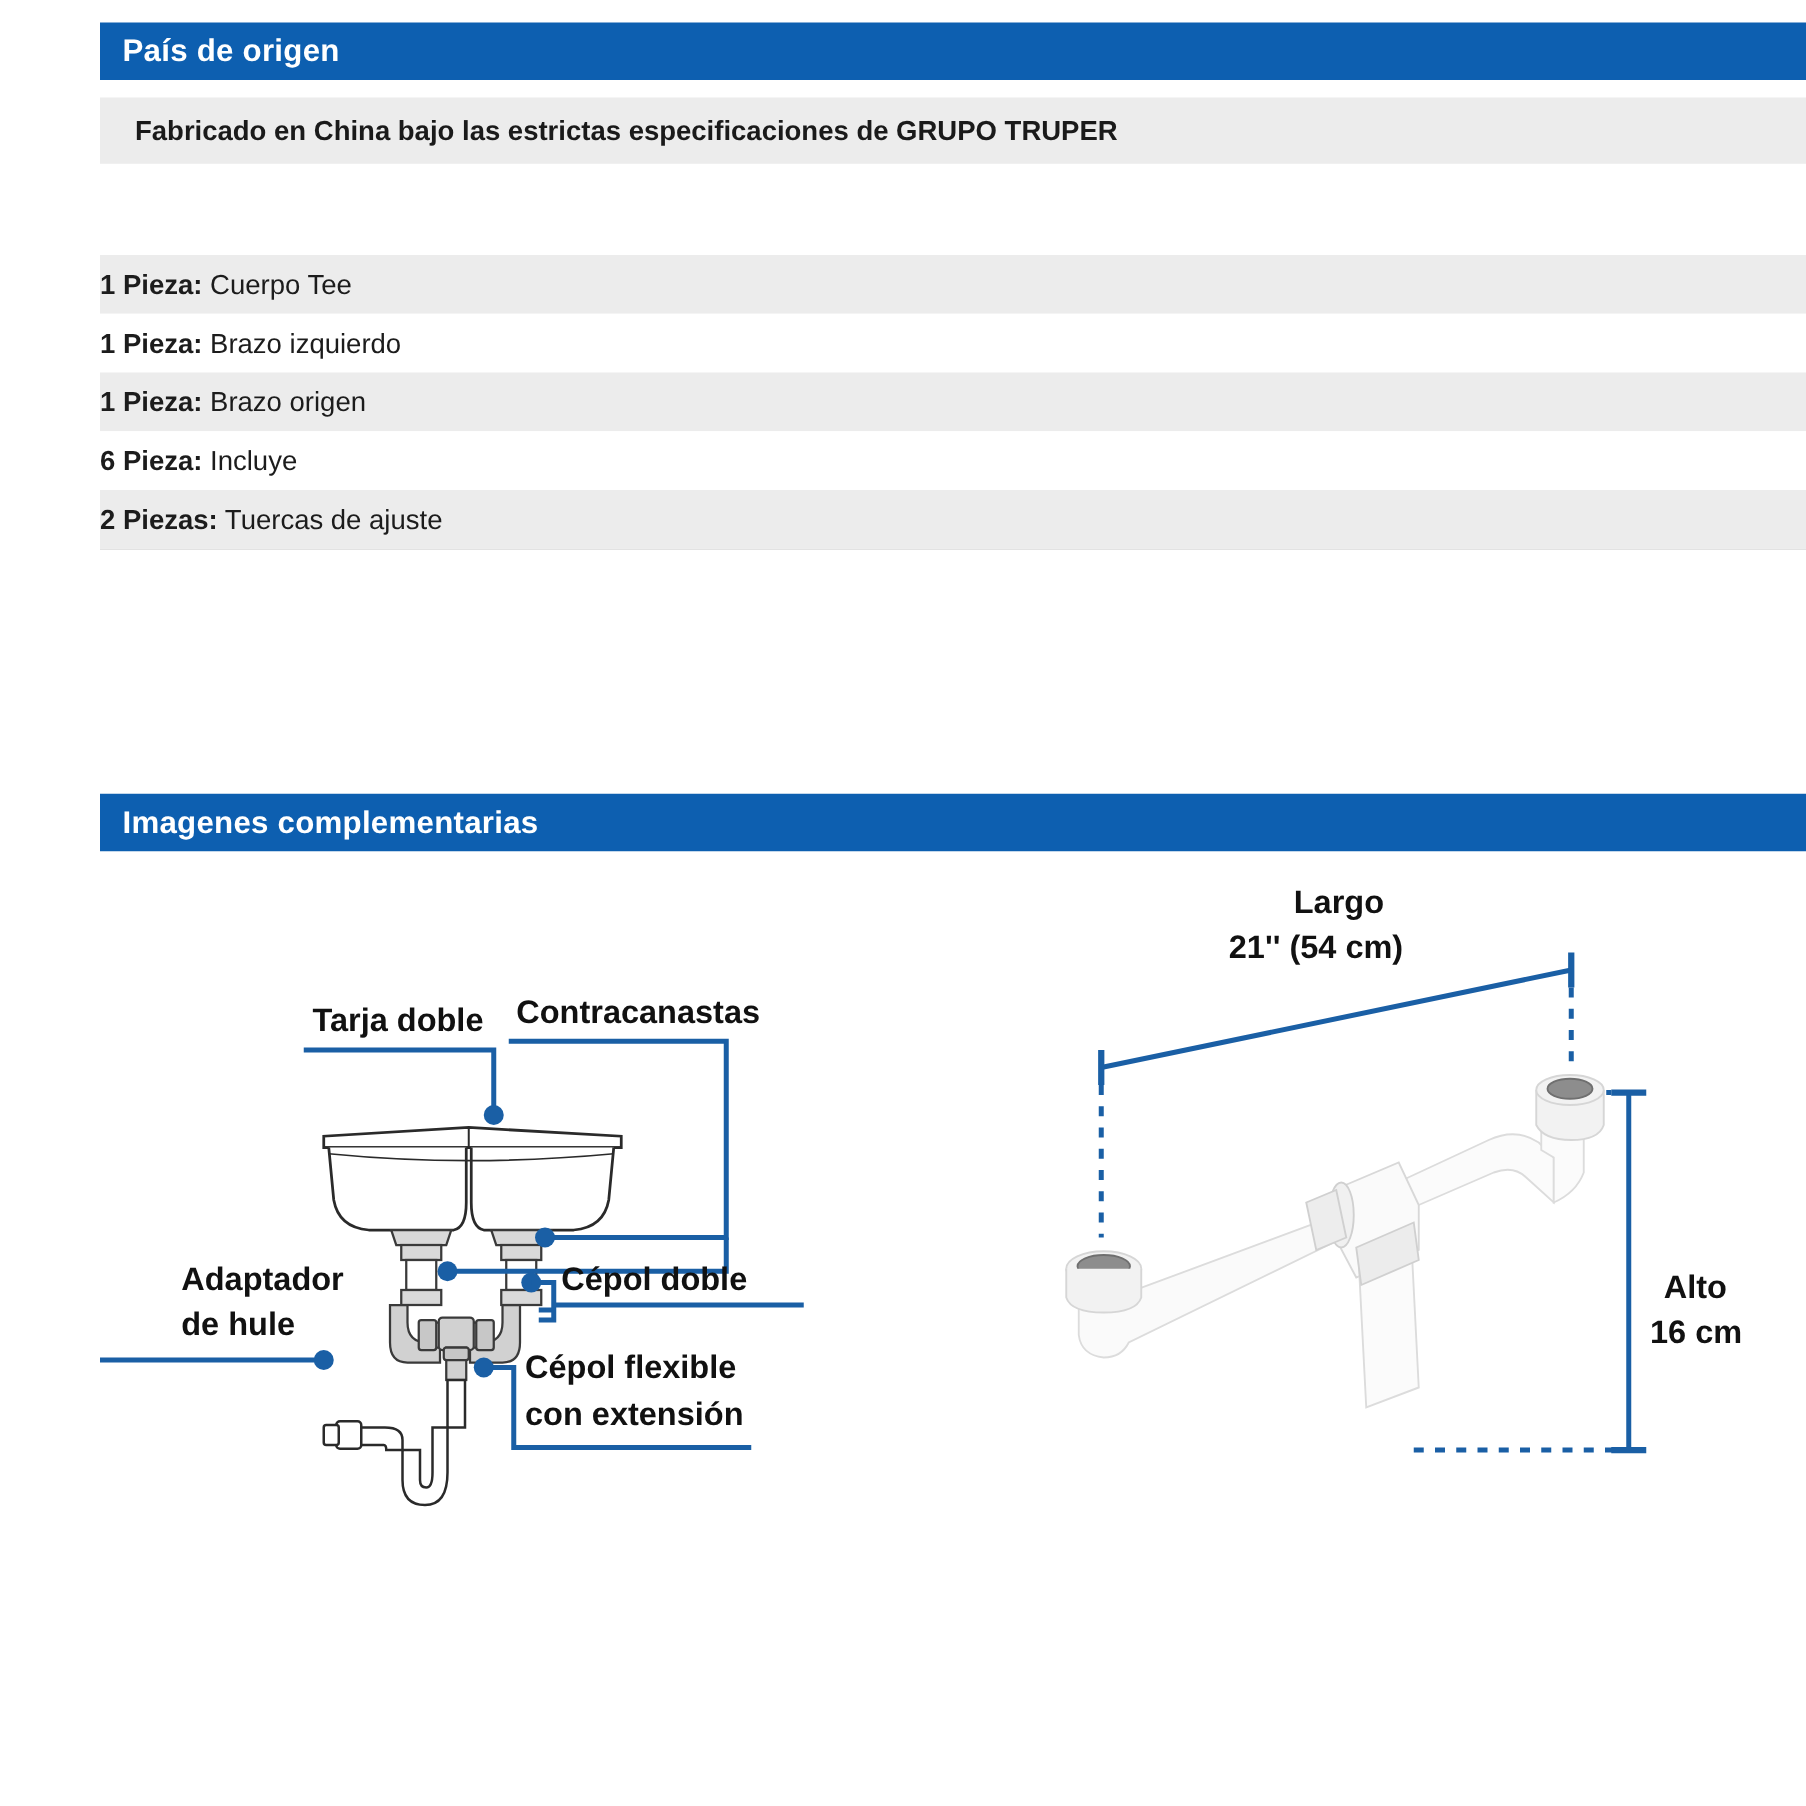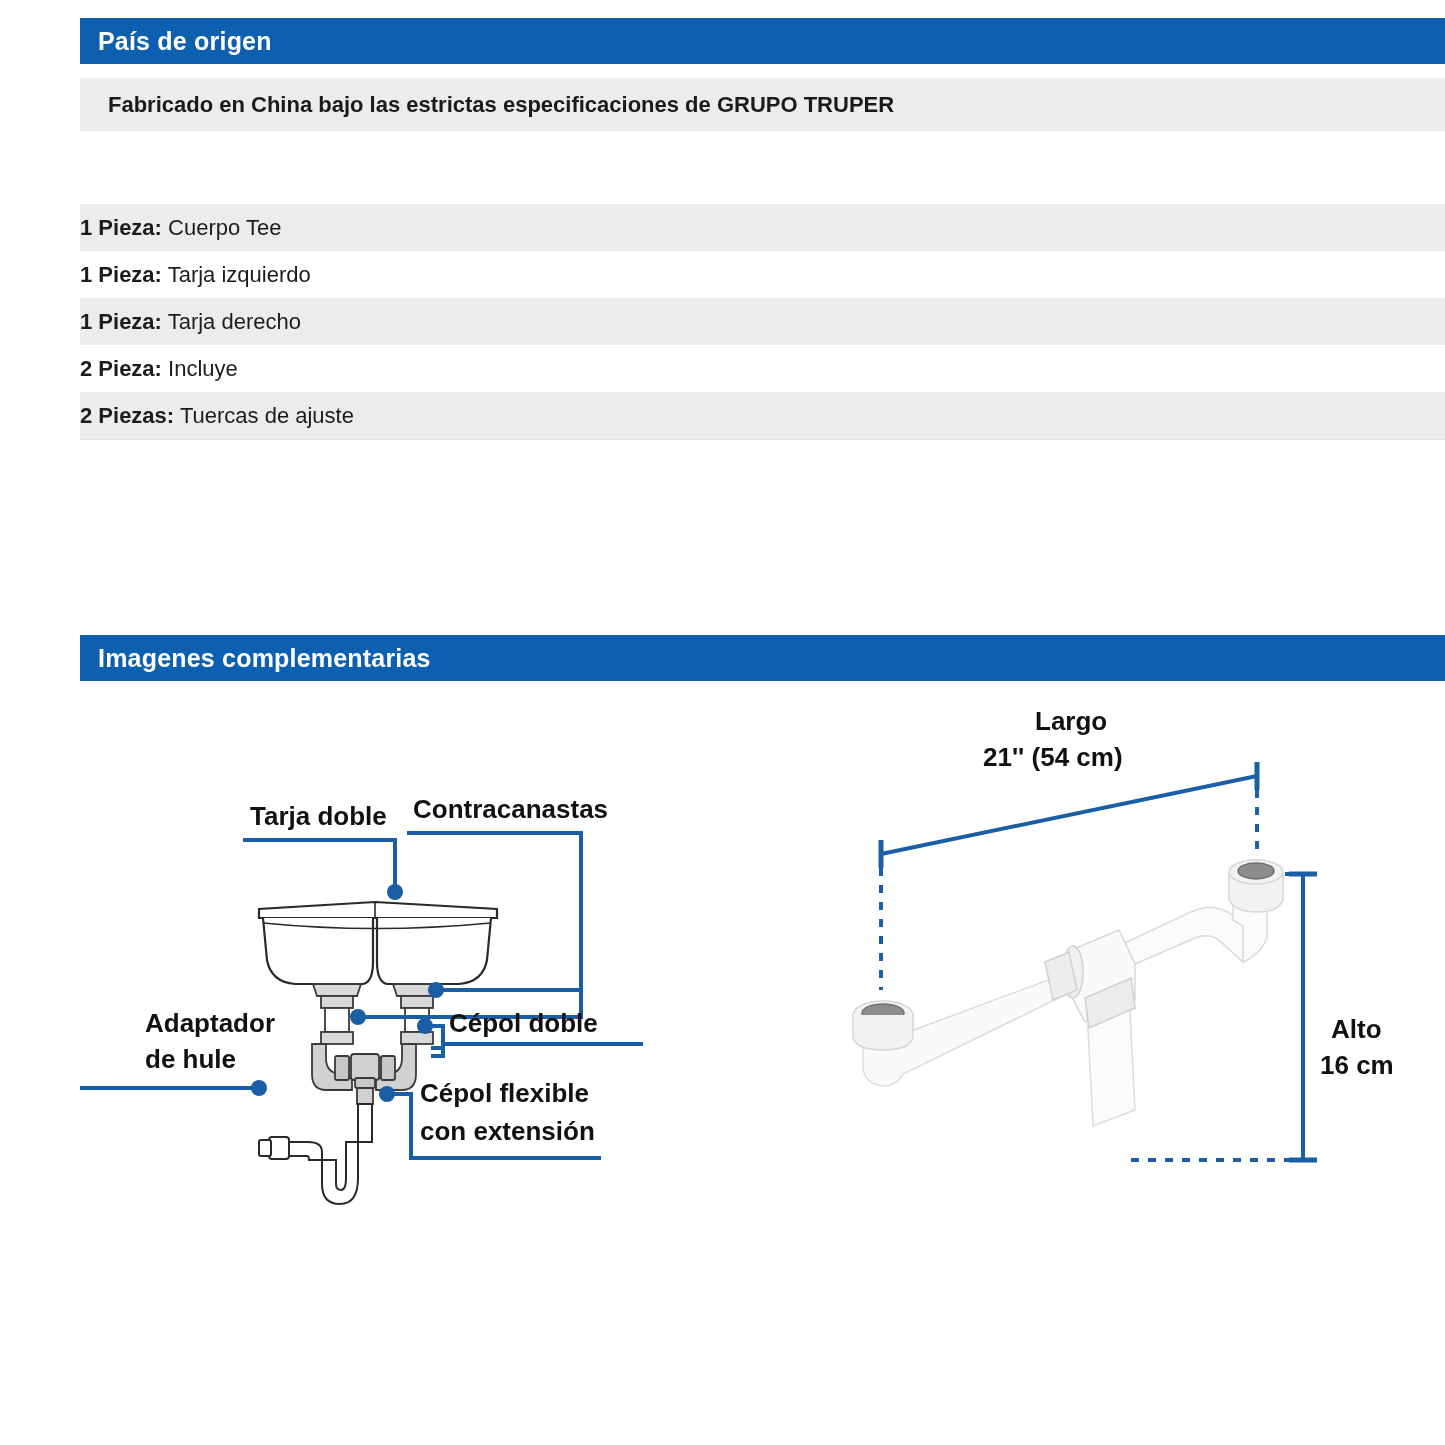--- a/index.html
+++ b/index.html
@@ -98,23 +98,23 @@
 <div class="page">
 
   <div class="section" id="origin-section">
     <div class="sec-header">País de origen</div>
     <div class="origin-text">Fabricado en China bajo las estrictas especificaciones de GRUPO TRUPER</div>
   </div>
 
   <div class="section" id="includes-section">
     <div id="includes-list">
         <div class="sec-body-row stripe-gray"><b>1 Pieza:</b><span> Cuerpo Tee</span></div>
-        <div class="sec-body-row stripe-white"><b>1 Pieza:</b><span> Tarja izquierdo</span></div>
-        <div class="sec-body-row stripe-gray"><b>1 Pieza:</b><span> Tarja derecho</span></div>
-        <div class="sec-body-row stripe-white"><b>2 Pieza:</b><span> Incluye</span></div>
+        <div class="sec-body-row stripe-white"><b>1 Pieza:</b><span> Brazo izquierdo</span></div>
+        <div class="sec-body-row stripe-gray"><b>1 Pieza:</b><span> Brazo origen</span></div>
+        <div class="sec-body-row stripe-white"><b>6 Pieza:</b><span> Incluye</span></div>
         <div class="sec-body-row stripe-gray"><b>2 Piezas:</b><span> Tuercas de ajuste</span></div>
       </div>
     <div class="list-end-border"></div>
   </div>
 
   <div class="section" id="images-section">
     <div class="sec-header">Imagenes complementarias</div>
   </div>
 
   <div class="diagram-area">

